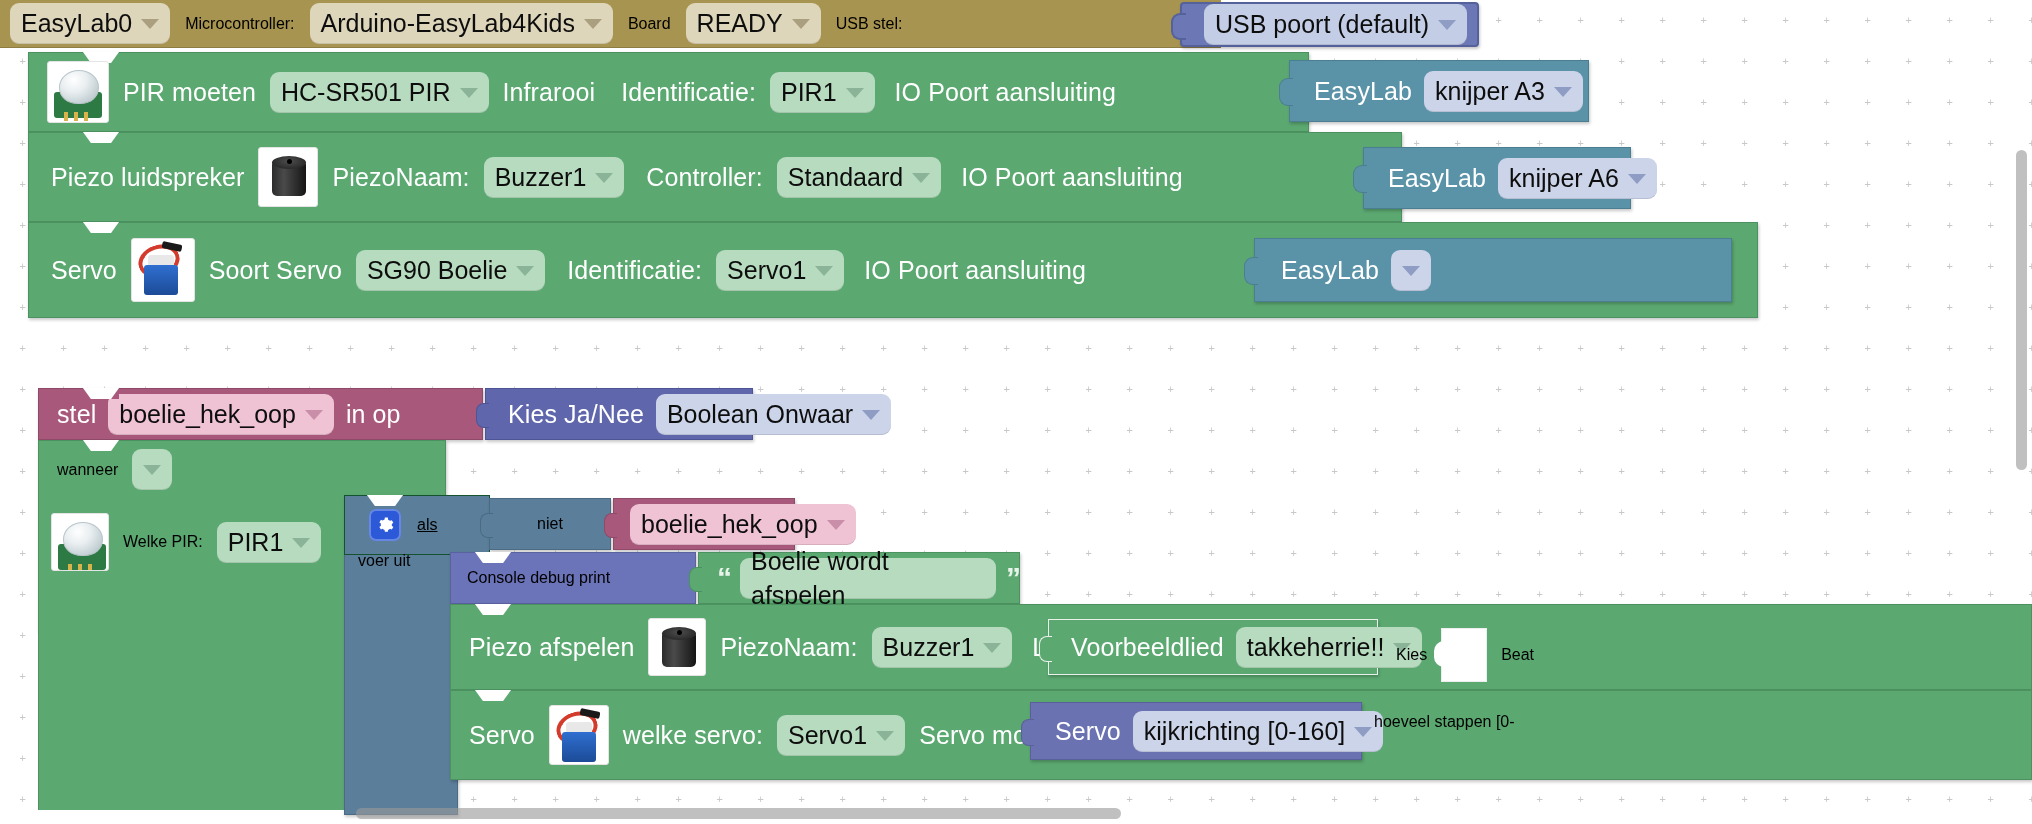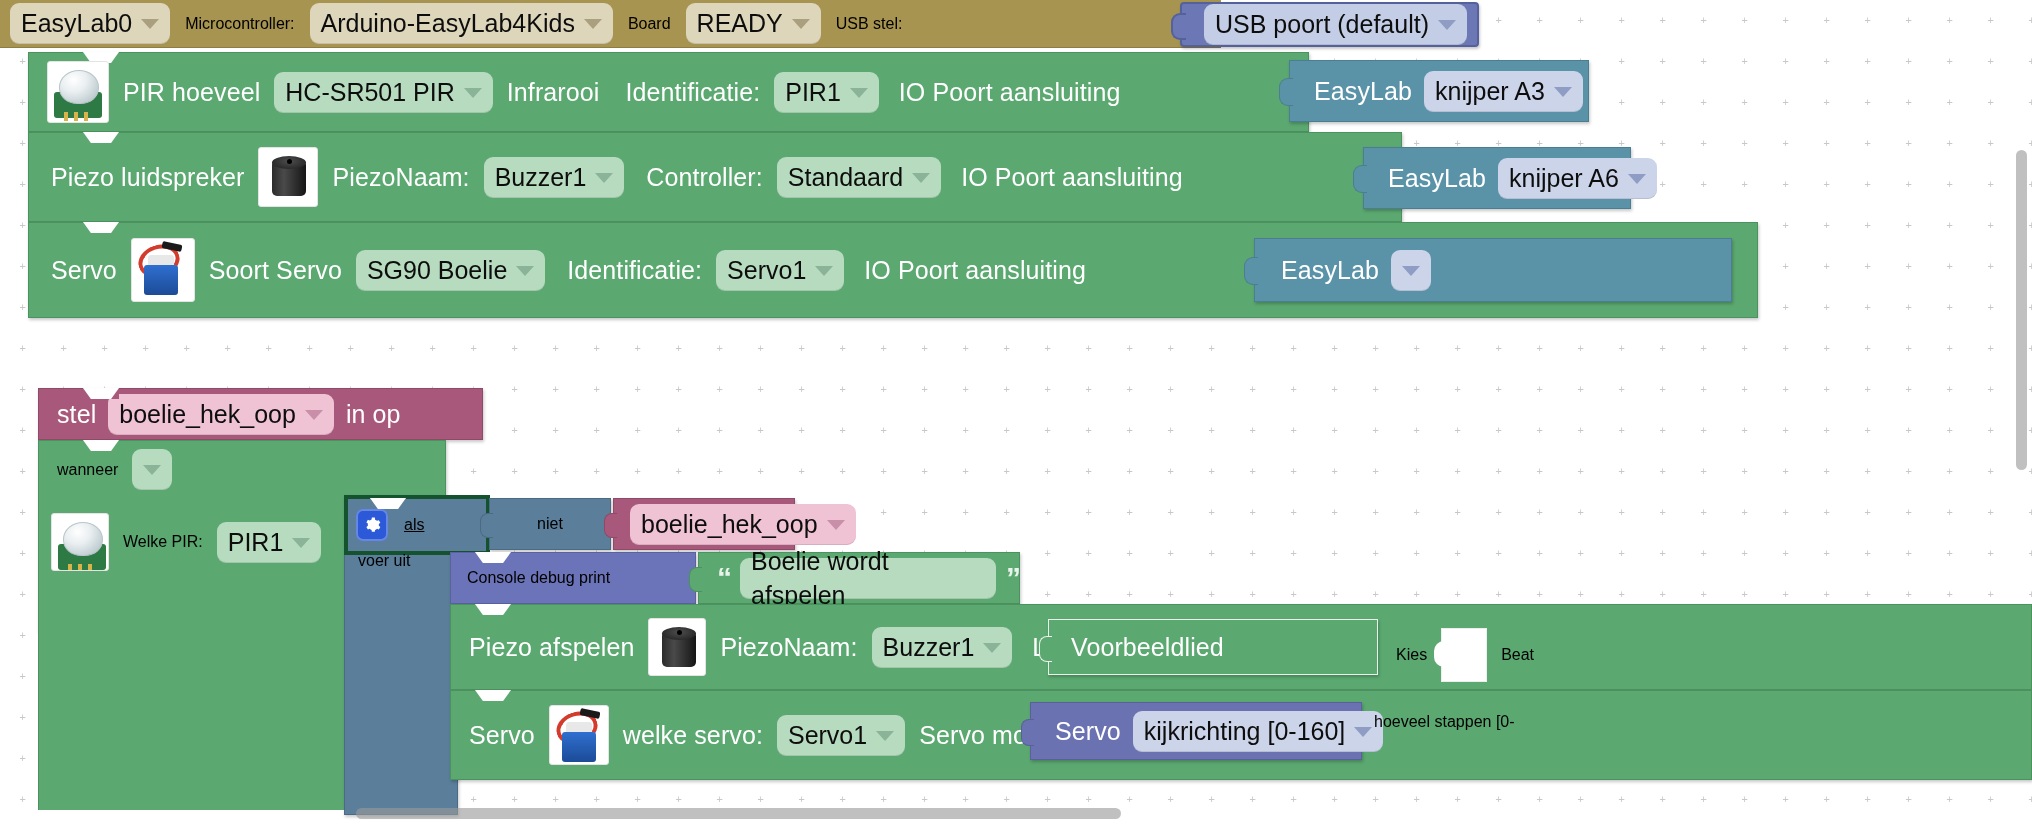--- a/index.html
+++ b/index.html
@@ -1176,21 +1176,21 @@
 
   <div class="blk green shadowbox" style="left:28px;top:52px;width:1281px;height:80px;padding-left:18px;gap:14px;">
     <span class="notch" style="left:54px;"></span>
     <div class="sensorimg ic-pir">
       <div class="b"></div>
         <div class="d"></div>
         <div class="p"></div>
         <div class="p2"></div>
         <div class="p3"></div>
     </div>
-    <span class="lbl">PIR hoeveel</span>
+    <span class="lbl">PIR moeten</span>
     <span class="fld">
       <span>HC-SR501 PIR</span>
       <span class="cv"></span>
     </span>
     <span class="lbl">Infrarooi</span>
     <span class="lbl" style="margin-left:12px;">Identificatie:</span>
     <span class="fld">
       <span>PIR1</span>
       <span class="cv"></span>
     </span>
@@ -1264,20 +1264,28 @@
   </div>
 
   <div class="blk magenta shadowbox" style="left:38px;top:388px;width:445px;height:52px;padding-left:18px;gap:12px;">
     <span class="notch" style="left:44px;"></span>
     <span class="lbl">stel</span>
     <span class="fld t-pink">
       <span>boelie_hek_oop</span>
       <span class="cv"></span>
     </span>
     <span class="lbl">in op</span>
+  </div>
+  <div class="blk indigo shadowbox" style="left:485px;top:388px;width:268px;height:52px;padding-left:22px;gap:12px;">
+    <span style="position:absolute;left:-10px;top:14px;width:12px;height:23px;background:#5f66ac;border:1px solid #4e5596;border-right:none;border-radius:8px 0 0 8px;"></span>
+    <span class="lbl">Kies Ja/Nee</span>
+    <span class="fld t-lite">
+      <span>Boolean Onwaar</span>
+      <span class="cv"></span>
+    </span>
   </div>
 
   <div class="greenstack shadowbox" style="position:absolute;left:38px;top:440px;width:408px;height:192px;border:1px solid #4c9160;box-sizing:border-box;">
     <span class="notch" style="left:44px;"></span>
     <div style="position:absolute;left:18px;top:8px;display:flex;align-items:center;gap:14px;">
       <span class="lbl">wanneer</span>
       <span class="fld">
         <span class="cv"></span>
       </span>
     </div>
@@ -1293,21 +1301,21 @@
       <span class="fld">
         <span>PIR1</span>
         <span class="cv"></span>
       </span>
     </div>
   </div>
 
   <div class="greenstack" style="position:absolute;left:38px;top:630px;width:408px;height:180px;border-left:1px solid #4c9160;border-right:1px solid #4c9160;"></div>
 
   <div class="bluegrey shadowbox" style="position:absolute;left:344px;top:495px;width:114px;height:320px;box-sizing:border-box;"></div>
-  <div class="bluegrey" style="position:absolute;left:344px;top:495px;width:146px;height:60px;display:flex;align-items:center;gap:16px;padding-left:8px;box-sizing:border-box;border:4px solid #14532d;text-decoration:underline;">
+  <div class="bluegrey" style="position:absolute;left:344px;top:495px;width:146px;height:60px;display:flex;align-items:center;gap:16px;padding-left:24px;box-sizing:border-box;border:1px solid #14532d;text-decoration:underline;">
     <span class="notch" style="left:22px;"></span>
     <span class="gear">
       <svg width="18" height="18" viewBox="0 0 24 24" aria-hidden="true">
         <path fill="#ffffff" d="M12 8.5a3.5 3.5 0 1 0 0 7 3.5 3.5 0 0 0 0-7zm9.2 3.5c0-.5-.05-1-.13-1.47l2.03-1.55-2-3.46-2.4.92a7.8 7.8 0 0 0-2.54-1.47L15.8 2h-4l-.36 2.5a7.8 7.8 0 0 0-2.54 1.47l-2.4-.92-2 3.46 2.03 1.55a8.4 8.4 0 0 0 0 2.94L4.5 14.55l2 3.46 2.4-.92a7.8 7.8 0 0 0 2.54 1.47L11.8 21h4l.36-2.44a7.8 7.8 0 0 0 2.54-1.47l2.4.92 2-3.46-2.03-1.55c.08-.47.13-.97.13-1.5z"></path>
       </svg>
     </span>
     <span class="lbl">als</span>
   </div>
 
   <div class="bluegrey shadowbox" style="position:absolute;left:489px;top:498px;width:122px;height:52px;display:flex;align-items:center;justify-content:center;box-sizing:border-box;">
@@ -1353,20 +1361,24 @@
     <span class="fld">
       <span>Buzzer1</span>
       <span class="cv"></span>
     </span>
     <span class="lbl" style="margin-left:6px;">Liedje</span>
   </div>
 
   <div class="blk green shadowbox" style="left:1048px;top:619px;width:330px;height:56px;padding-left:22px;gap:12px;border:1px solid #e9f1ea;">
     <span style="position:absolute;left:-10px;top:16px;width:12px;height:24px;background:#5ba871;border:1px solid #e9f1ea;border-right:none;border-radius:8px 0 0 8px;"></span>
     <span class="lbl">Voorbeeldlied</span>
+    <span class="fld">
+      <span>takkeherrie!!</span>
+      <span class="cv"></span>
+    </span>
   </div>
 
   <div style="position:absolute;left:1396px;top:628px;display:flex;align-items:center;gap:14px;">
     <span class="lbl">Kies</span>
     <span class="numblk">
       <span class="tick"></span>
     </span>
     <span class="lbl">Beat</span>
   </div>
 

